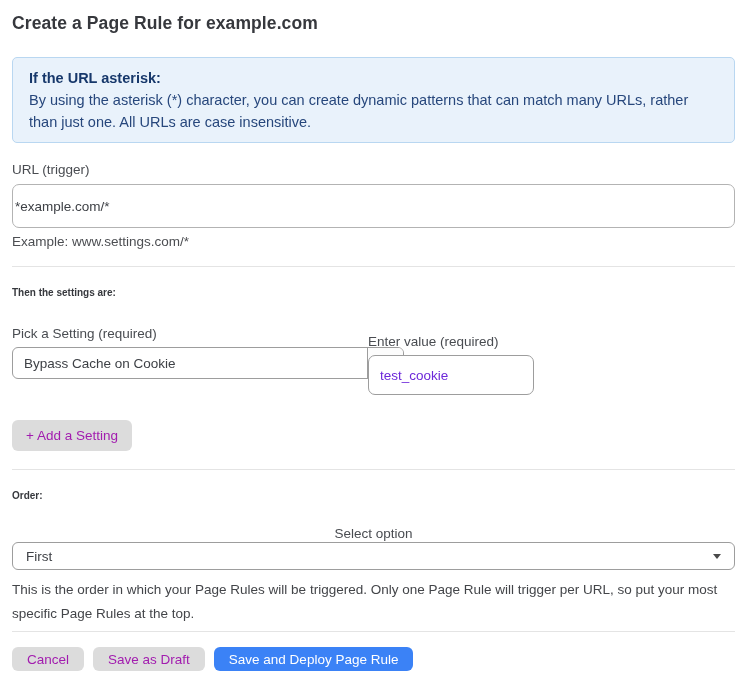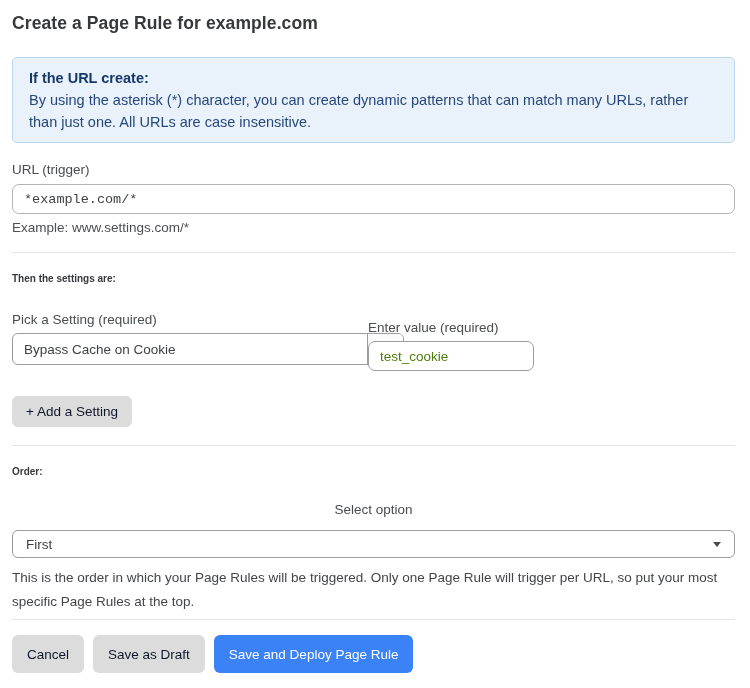--- a/index.html
+++ b/index.html
@@ -11,23 +11,23 @@
     line-height:22px; letter-spacing:.1px; }
 
   .info-box { margin-top:23px; background:#e9f2fb; border:1px solid #b9d7f1;
     border-radius:5px; padding:9px 16px; font-size:14.5px; line-height:22px; }
   .info-heading { font-weight:bold; color:#17386b; }
   .info-body { color:#27477c; }
   .info-link { color:#2868ce; text-decoration:underline; cursor:pointer; }
   .info-suffix { color:#27477c; }
 
   .field-label { margin-top:19px; font-size:13.5px; color:#494c51; line-height:16px; }
-  .text-input { display:block; margin-top:6px; width:100%; height:30px;
-    border:1px solid #b3b3b3; border-radius:7px; padding:0 11px;
-    font-family:Liberation Mono, monospace; font-size:13.5px; color:#3e4146;
+  .text-input { display:block; margin-top:6px; width:100%; height:44px;
+    border:1px solid #b3b3b3; border-radius:7px; padding:0 2px;
+    font-family:Liberation Sans, sans-serif; font-size:13.5px; color:#3e4146;
     background:#fff; outline:none; }
   .helper-text { margin-top:6px; font-size:13.5px; color:#4c4e52; line-height:16px; }
 
   hr.divider { border:none; border-top:1px solid #e4e4e4; margin-top:16px; }
   hr.divider-2 { border:none; border-top:1px solid #e4e4e4; margin-top:18px; }
   hr.divider-3 { border:none; border-top:1px solid #e4e4e4; margin-top:5px; }
 
   .section-heading { margin-top:17px; font-size:10px; font-weight:bold;
     color:#36383d; line-height:18px; }
 
@@ -40,53 +40,53 @@
     height:32px; border:1px solid #9d9d9d; border-radius:6px; background:#fff;
     cursor:pointer; }
   .select-text { flex:1; display:flex; align-items:center; padding-left:11px;
     font-size:13.5px; color:#3e4146; }
   .select-arrow-btn { width:36px; border-left:1px solid #9d9d9d;
     display:flex; align-items:center; justify-content:center;
     background:#fcfcfc; border-radius:0 5px 5px 0; }
   .tri-down { width:0; height:0; border-left:5px solid transparent;
     border-right:5px solid transparent; border-top:6px solid #636363; }
 
-  .value-input { margin-top:5px; width:166px; height:30px; border:1px solid #9d9d9d;
+  .value-input { margin-top:5px; width:166px; height:40px; border:1px solid #9d9d9d;
     border-radius:7px; padding:0 11px; font-family:"Liberation Sans", sans-serif;
-    font-size:13.5px; color:#4d7c0f; outline:none; }
+    font-size:13.5px; color:#6d28d9; outline:none; }
 
   .btn { border:none; border-radius:6px; font-family:"Liberation Sans", sans-serif;
     font-size:13.5px; cursor:pointer; }
-  .btn-gray { background:#dcdcdc; color:#0f172a; }
+  .btn-gray { background:#dcdcdc; color:#a21caf; }
   .add-setting-btn { margin-top:25px; height:31px; padding:0 14px; }
 
-  .order-select { margin-top:12px; display:flex; align-items:center;
+  .order-select { margin-top:0; display:flex; align-items:center;
     justify-content:space-between; width:100%; height:28px;
     border:1px solid #9d9d9d; border-radius:6px; padding:0 13px;
     font-size:13.5px; color:#3e4146; background:#fff; cursor:pointer; }
   .tri-down-sm { width:0; height:0; border-left:4.5px solid transparent;
     border-right:4.5px solid transparent; border-top:5.5px solid #4a4a4a; }
 
   .order-helper { margin-top:8px; font-size:13.5px; color:#434549;
     line-height:24px; max-width:723px; }
 
   .footer-row { margin-top:15px; display:flex; align-items:center; }
-  .footer-btn { height:38px; padding:0 15px; }
+  .footer-btn { height:24px; padding:0 15px; }
   .footer-btn + .footer-btn { margin-left:9px; }
   .btn-blue { background:#3b82f6; color:#ffffff; }
 </style>
 </head>
 <body>
 
 <div class="container">
 
   <h1 class="page-title">Create a Page Rule for example.com</h1>
 
   <div class="info-box">
-    <div class="info-heading">If the URL create:</div>
+    <div class="info-heading">If the URL asterisk:</div>
     <div class="info-body">By using the asterisk (*) character, you can create dynamic patterns that can match many URLs, rather than just one. All URLs are case insensitive.</div>
   </div>
 
   <div class="field-label">URL (trigger)</div>
   <input class="text-input" type="text" value="*example.com/*" style="">
   <div class="helper-text">Example: www.settings.com/*</div>
 
   <hr class="divider">
 
   <h2 class="section-heading">Then the settings are:</h2>

